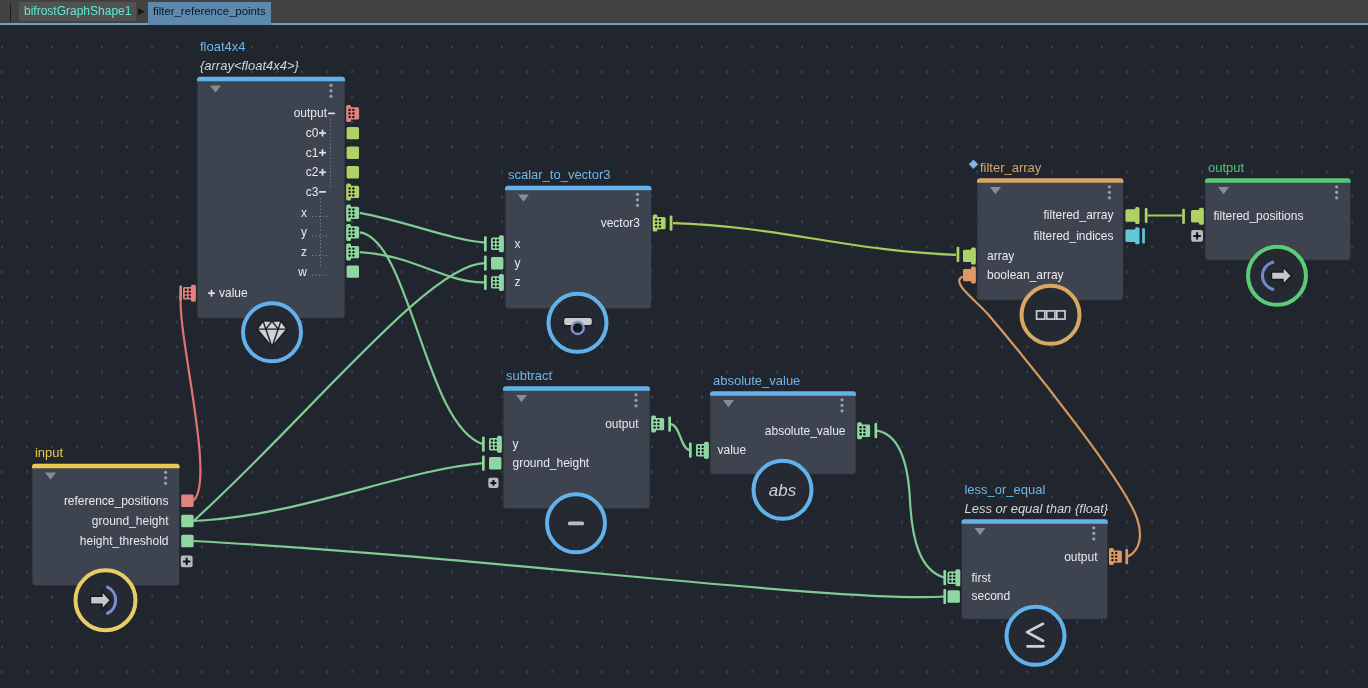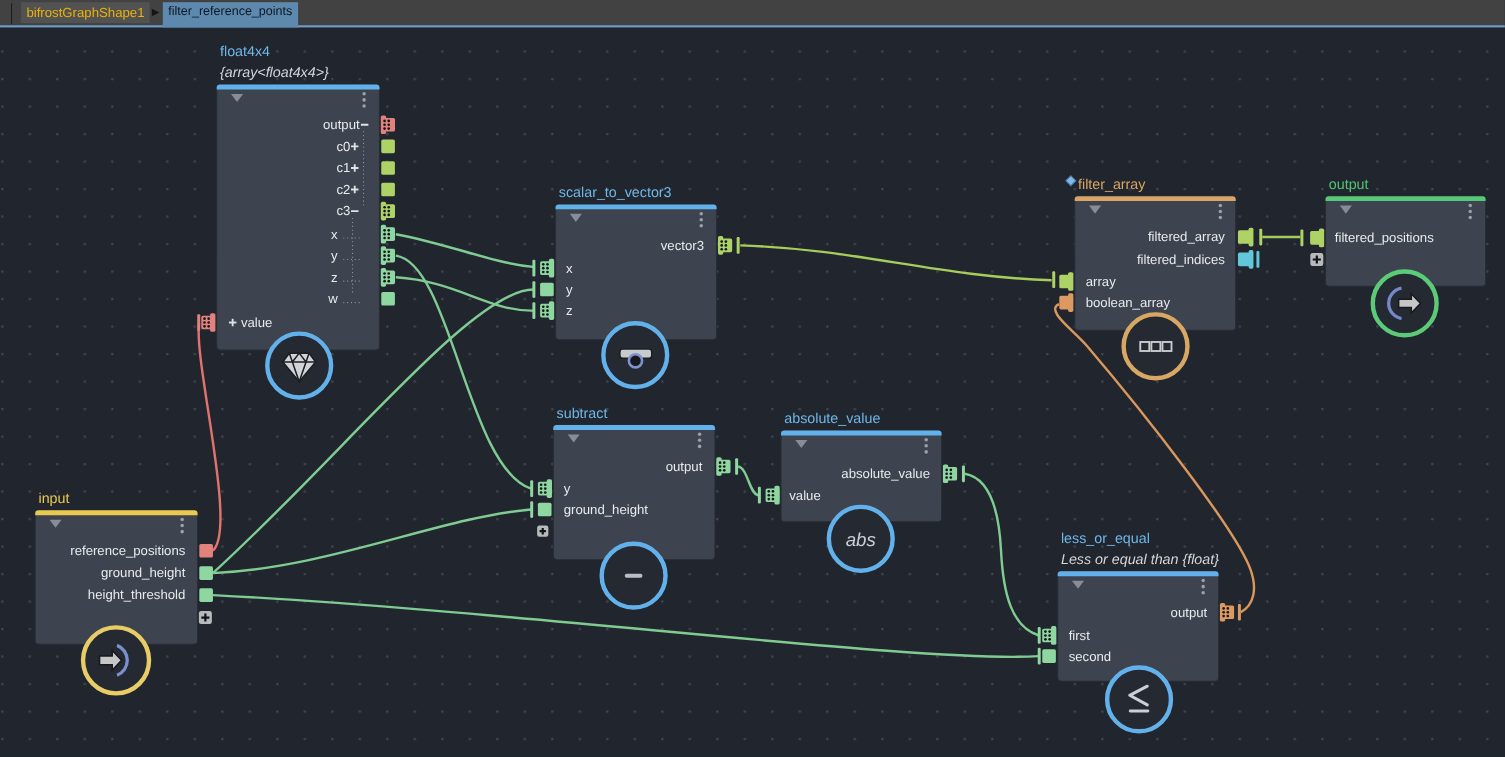--- a/index.html
+++ b/index.html
@@ -1,18 +1,18 @@
 <!DOCTYPE html>
 <html><head><meta charset="utf-8">
 <style>
   html,body{margin:0;padding:0;background:#20252d;width:1368px;height:688px;overflow:hidden;}
   *{font-family:"Liberation Sans",sans-serif;}
   .bar{position:absolute;top:0;left:0;width:1368px;height:22.7px;background:#424242;border-bottom:2px solid #6f9fc7;}
   .sep{position:absolute;left:10.2px;top:3px;width:1px;height:18.5px;background:#1e1e1e;}
-  .tab1{position:absolute;left:19px;top:1.5px;height:19px;background:#525252;color:#eab308;font-size:12px;line-height:19px;padding:0 5px;}
+  .tab1{position:absolute;left:19px;top:1.5px;height:19px;background:#525252;color:#5eead4;font-size:12px;line-height:19px;padding:0 5px;}
   .arr{position:absolute;left:138px;top:1.5px;height:19px;color:#141414;font-size:9px;line-height:19.5px;}
   .tab2{position:absolute;left:148px;top:1.5px;height:32px;background:#5c89ad;color:#0b1724;font-size:11.4px;line-height:19px;padding:0 5px;}
   svg{position:absolute;top:24.7px;left:0;}
 </style></head>
 <body>
 <div class="bar">
     <div class="sep"></div>
     <div class="tab1">bifrostGraphShape1</div>
     <div class="arr">▶</div>
     <div class="tab2">filter_reference_points</div>

